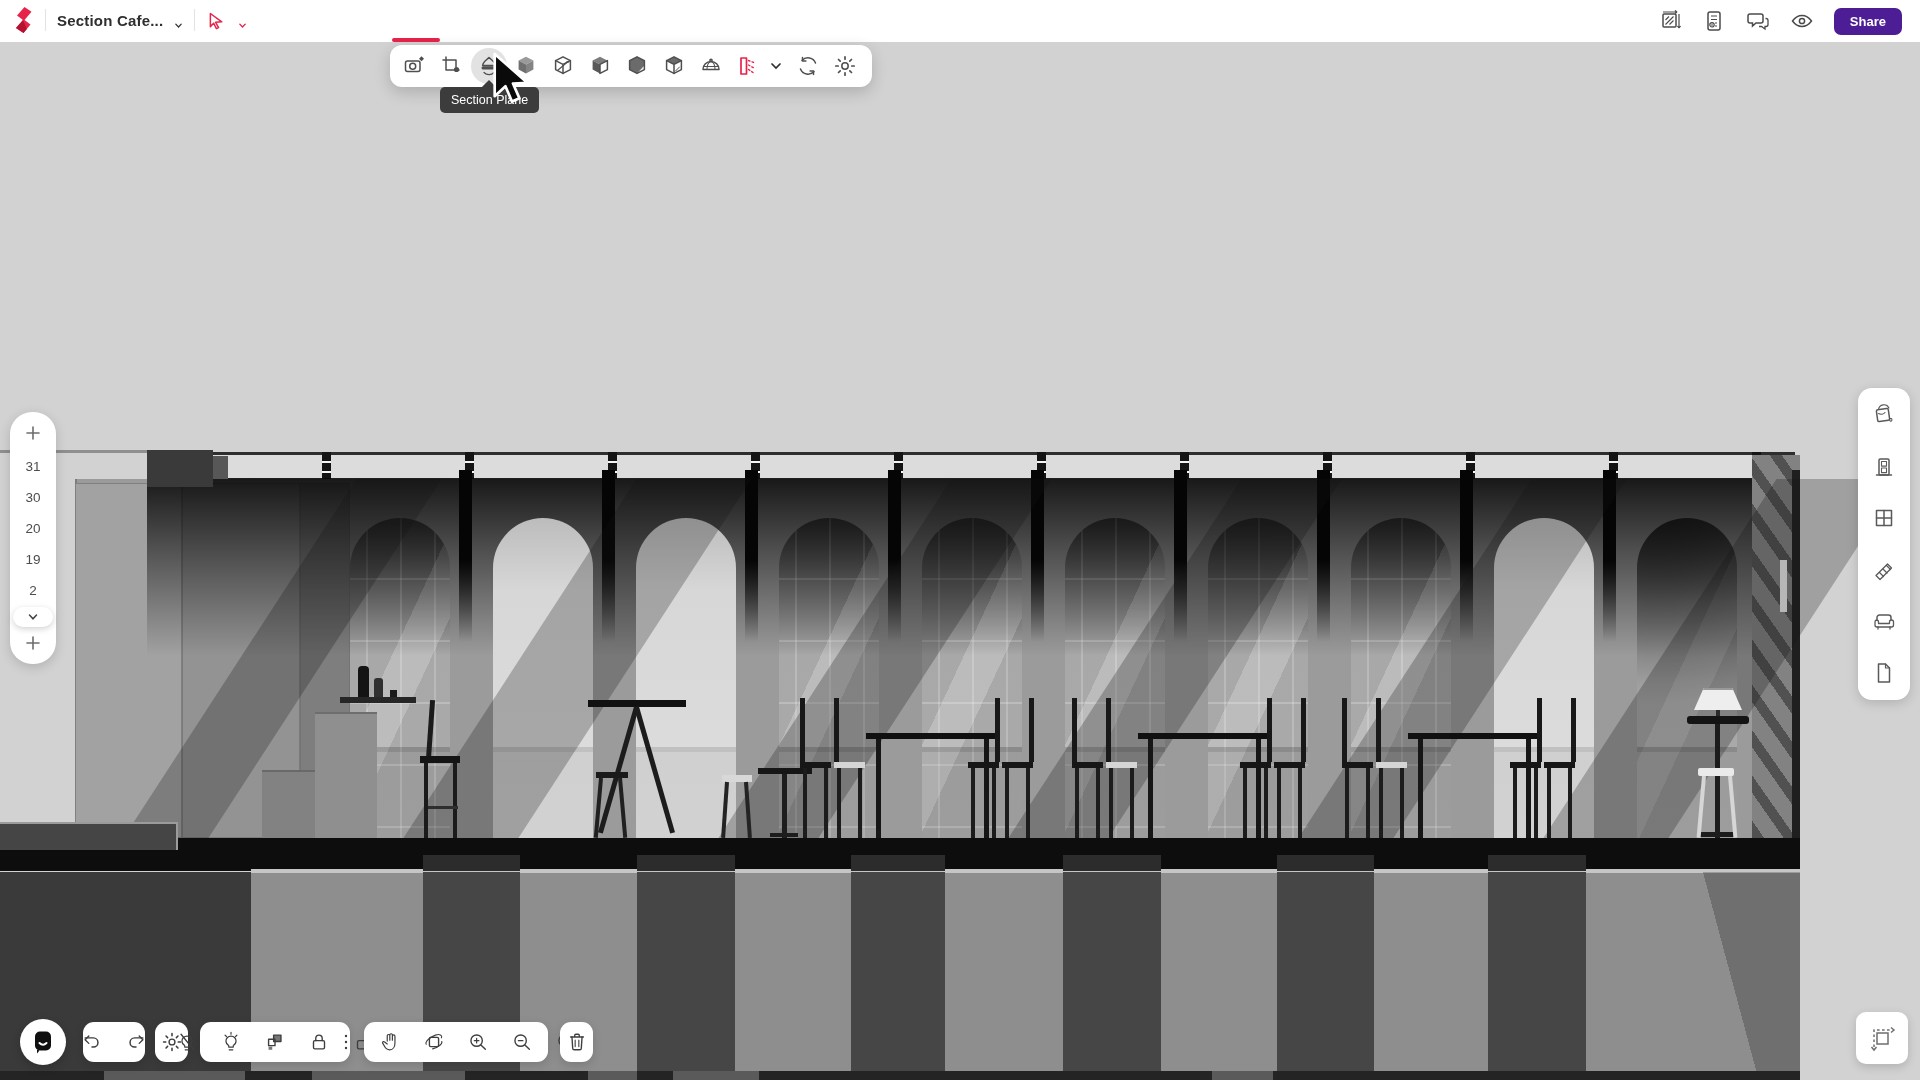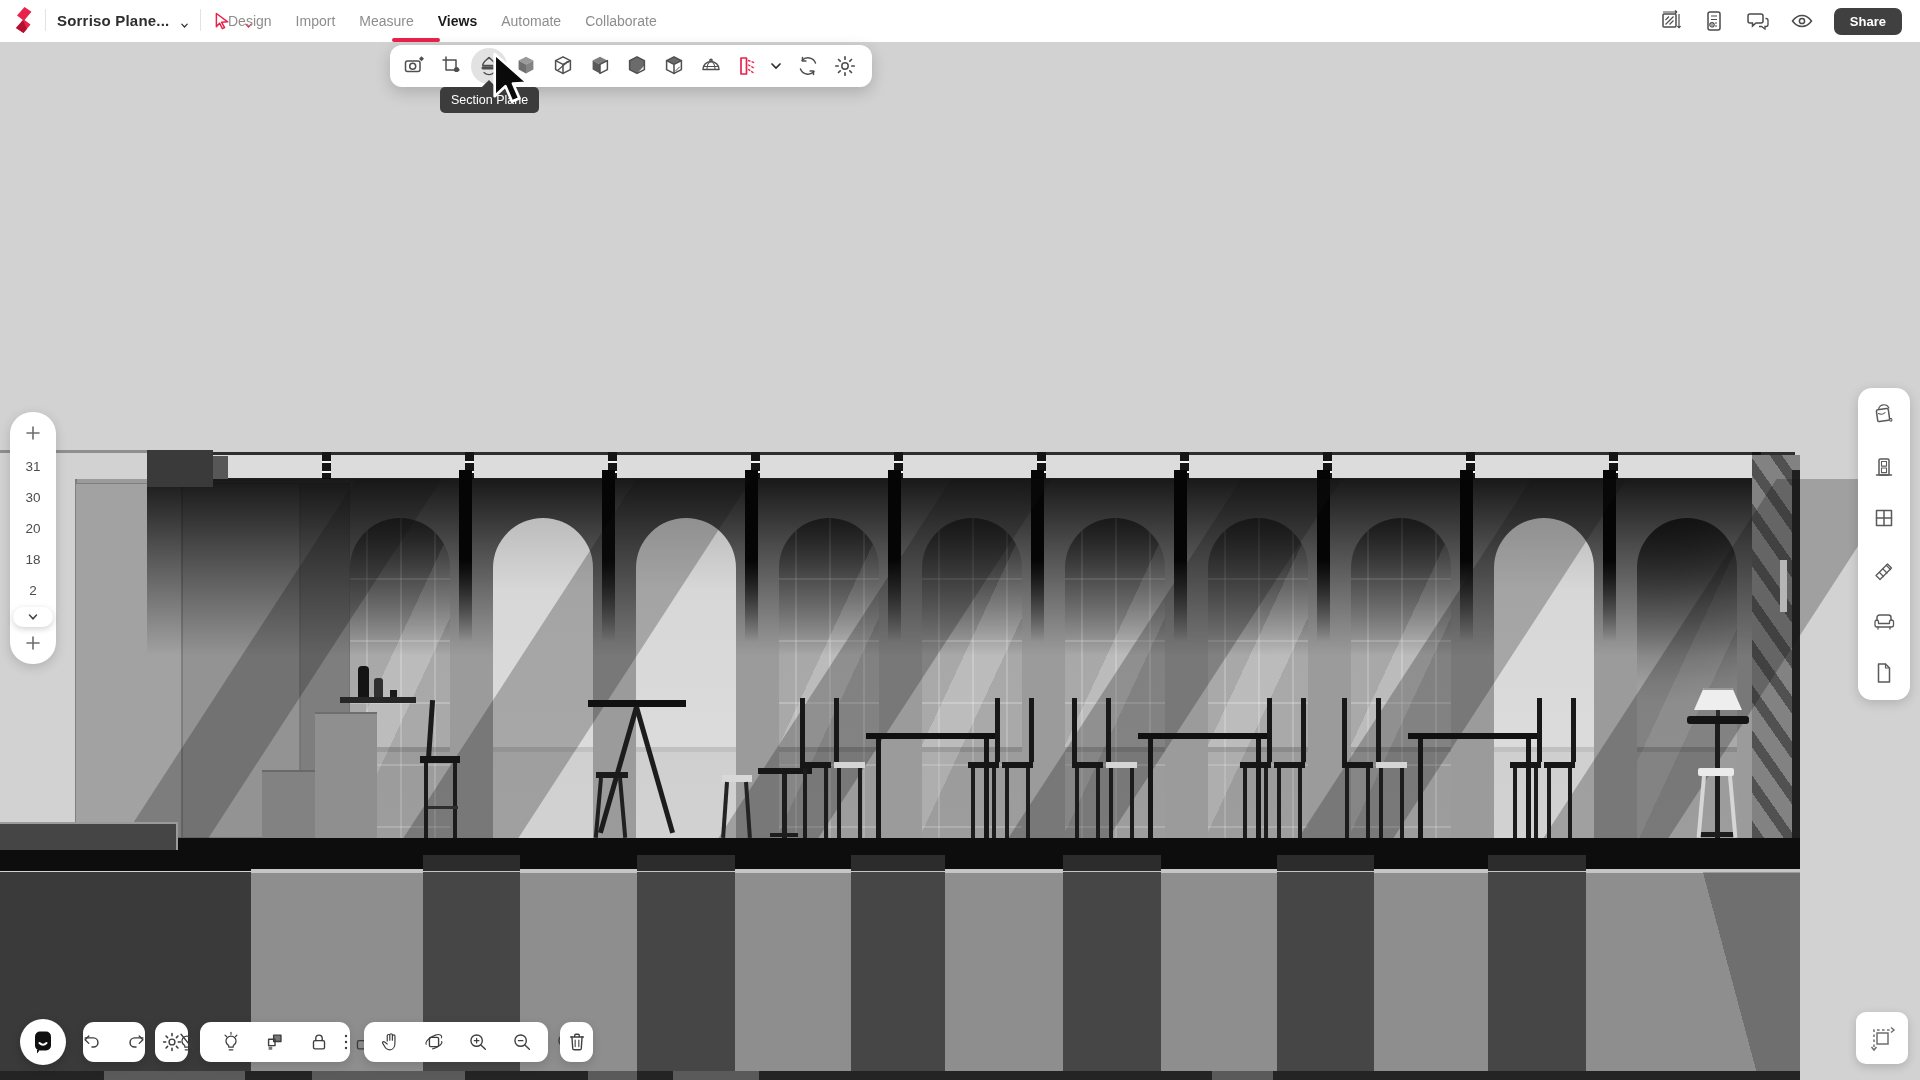--- a/index.html
+++ b/index.html
@@ -279,46 +279,38 @@
 
 <div id="topbar">
   <div id="brand">
     <span style="width:20px;height:26px;display:inline-block;">
       <svg viewBox="0 0 20 26">
           <path d="M10.5 0 3 8.5l6 4.5-7 8 7.5 5 7-8.5-6-4.5 7-8.2z" fill="#e8234a"></path>
           <path d="M9 13l-7 8 7.5 5 3.3-4z" fill="#b5102f"></path>
         </svg>
     </span>
     <span class="vdiv"></span>
-    <span id="project-title">Sorriso Plane...</span>
+    <span id="project-title">Section Cafe...</span>
     <span class="chev">
       <svg viewBox="0 0 10 10">
           <path d="M2 3.5 5 6.7 8 3.5" fill="none" stroke="#333" stroke-width="1.4" stroke-linecap="round"></path>
         </svg>
     </span>
     <span class="vdiv"></span>
     <span style="width:21px;height:21px;display:inline-block;">
       <svg viewBox="0 0 24 24">
           <path d="M5 4l13 9.5-7 .6 3.4 6-2.5 1.2-3.2-6.2L5 19z" fill="none" stroke="#e8234a" stroke-width="1.7" stroke-linejoin="round"></path>
         </svg>
     </span>
     <span class="chev">
       <svg viewBox="0 0 10 10">
           <path d="M2 3.5 5 6.7 8 3.5" fill="none" stroke="#e8234a" stroke-width="1.5" stroke-linecap="round"></path>
         </svg>
     </span>
   </div>
-  <nav id="menu">
-      <div class="menu-item">Design</div>
-      <div class="menu-item">Import</div>
-      <div class="menu-item">Measure</div>
-      <div class="menu-item active">Views</div>
-      <div class="menu-item">Automate</div>
-      <div class="menu-item">Collaborate</div>
-    </nav>
   <div id="topbar-right">
     <span class="tb-icon">
       <svg viewBox="0 0 24 24" fill="none" stroke="currentColor" stroke-width="1.5">
           <rect x="5" y="5" width="13" height="13" rx="1"></rect>
           <path d="M7.5 15.5 15.5 7.5M7.5 11 11 7.5M11.5 15.5 15.5 11.5" stroke-width="1.1"></path>
           <path d="M5 3h14m0 0-2-1.6M19 3l-2 1.6M21 5v14m0 0-1.6-2M21 19l1.6-2" stroke-width="1.2"></path>
         </svg>
     </span>
     <span class="tb-icon">
       <svg viewBox="0 0 24 24" fill="none" stroke="currentColor" stroke-width="1.5">
@@ -333,21 +325,21 @@
           <path d="M4 5h11a2 2 0 0 1 2 2v5a2 2 0 0 1-2 2h-5l-3.5 3v-3H4a2 2 0 0 1-2-2V7a2 2 0 0 1 2-2z"></path>
           <path d="M19.5 9.5h.5a2 2 0 0 1 2 2v4a2 2 0 0 1-2 2h-1v2.5L15.5 17.5H13" stroke-width="1.3"></path>
         </svg>
     </span>
     <span class="tb-icon">
       <svg viewBox="0 0 24 24" fill="none" stroke="currentColor" stroke-width="1.5">
           <path d="M2.5 12S6.5 6.5 12 6.5 21.5 12 21.5 12 17.5 17.5 12 17.5 2.5 12 2.5 12z"></path>
           <circle cx="12" cy="12" r="2.6"></circle>
         </svg>
     </span>
-    <button id="share-btn" style="background: #404040;">Share</button>
+    <button id="share-btn" style="background: #4c1d95;">Share</button>
   </div>
   <div class="abs" id="views-underline" style="left: 392px; top: 38px; width: 48px; height: 4px; border-radius: 3px; background: rgb(232, 35, 74);"></div>
 </div>
 
 <div id="views-toolbar">
     <span class="vt-icon">
       <svg viewBox="0 0 24 24" fill="none" stroke="currentColor" stroke-width="1.5" stroke-linecap="round" stroke-linejoin="round">
         <rect x="2.5" y="7" width="14.5" height="10.5" rx="2"></rect>
         <circle cx="9.7" cy="12.2" r="3"></circle>
         <path d="M18.5 2.2 21 4.7l-2.5 2.5L16 4.7z" fill="currentColor" stroke="none"></path>
@@ -449,21 +441,21 @@
 <div id="levels">
   <span class="plus">
     <svg viewBox="0 0 18 18">
         <path d="M9 3v12M3 9h12" stroke="#6d6d6d" stroke-width="1.6" stroke-linecap="round"></path>
       </svg>
   </span>
   <div class="lvls">
       <div class="lvl">31</div>
       <div class="lvl">30</div>
       <div class="lvl">20</div>
-      <div class="lvl">18</div>
+      <div class="lvl">19</div>
       <div class="lvl">2</div>
     </div>
   <div class="chev-pill">
     <svg viewBox="0 0 12 12">
         <path d="M2.5 4 6 7.8 9.5 4" fill="none" stroke="#444" stroke-width="1.5" stroke-linecap="round"></path>
       </svg>
   </div>
   <span class="plus bottom">
     <svg viewBox="0 0 18 18">
         <path d="M9 3v12M3 9h12" stroke="#6d6d6d" stroke-width="1.6" stroke-linecap="round"></path>

